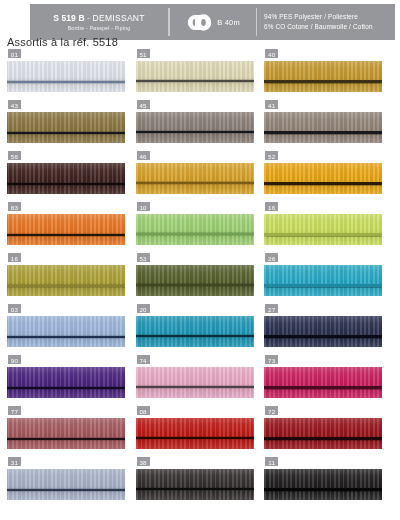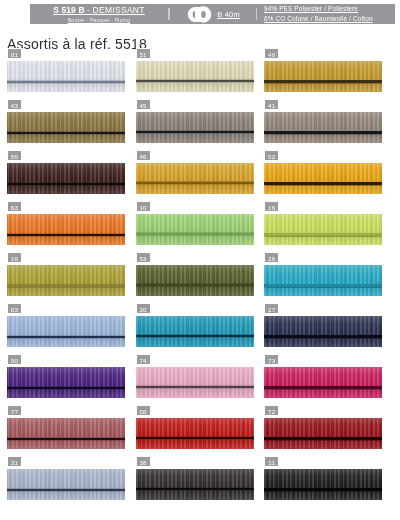--- a/index.html
+++ b/index.html
@@ -15,26 +15,25 @@
     overflow: hidden;
     position: relative;
   }
 
   
   .header-bar {
     position: absolute;
     left: 30px;
     top: 4px;
     width: 365px;
-    height: 20px;
+    height: 36px;
     background: #96979a;
     display: flex;
     align-items: stretch;
     color: #ffffff;
-    text-decoration: underline;
   }
   .hdr-cell {
     display: flex;
     flex-direction: column;
     justify-content: center;
     padding: 0 6px;
     box-sizing: border-box;
   }
   .hdr-sep {
     width: 1px;
@@ -114,21 +113,21 @@
     line-height: 1.5;
     letter-spacing: 0.15px;
     white-space: nowrap;
   }
 
   
   .subtitle {
     position: absolute;
     left: 7px;
     top: 36px;
-    font-size: 14px;
+    font-size: 11px;
     color: #2f2f2f;
     letter-spacing: 0.2px;
   }
 
   
   .grid {
     position: absolute;
     left: 7px;
     top: 48px;
     width: 386px;

